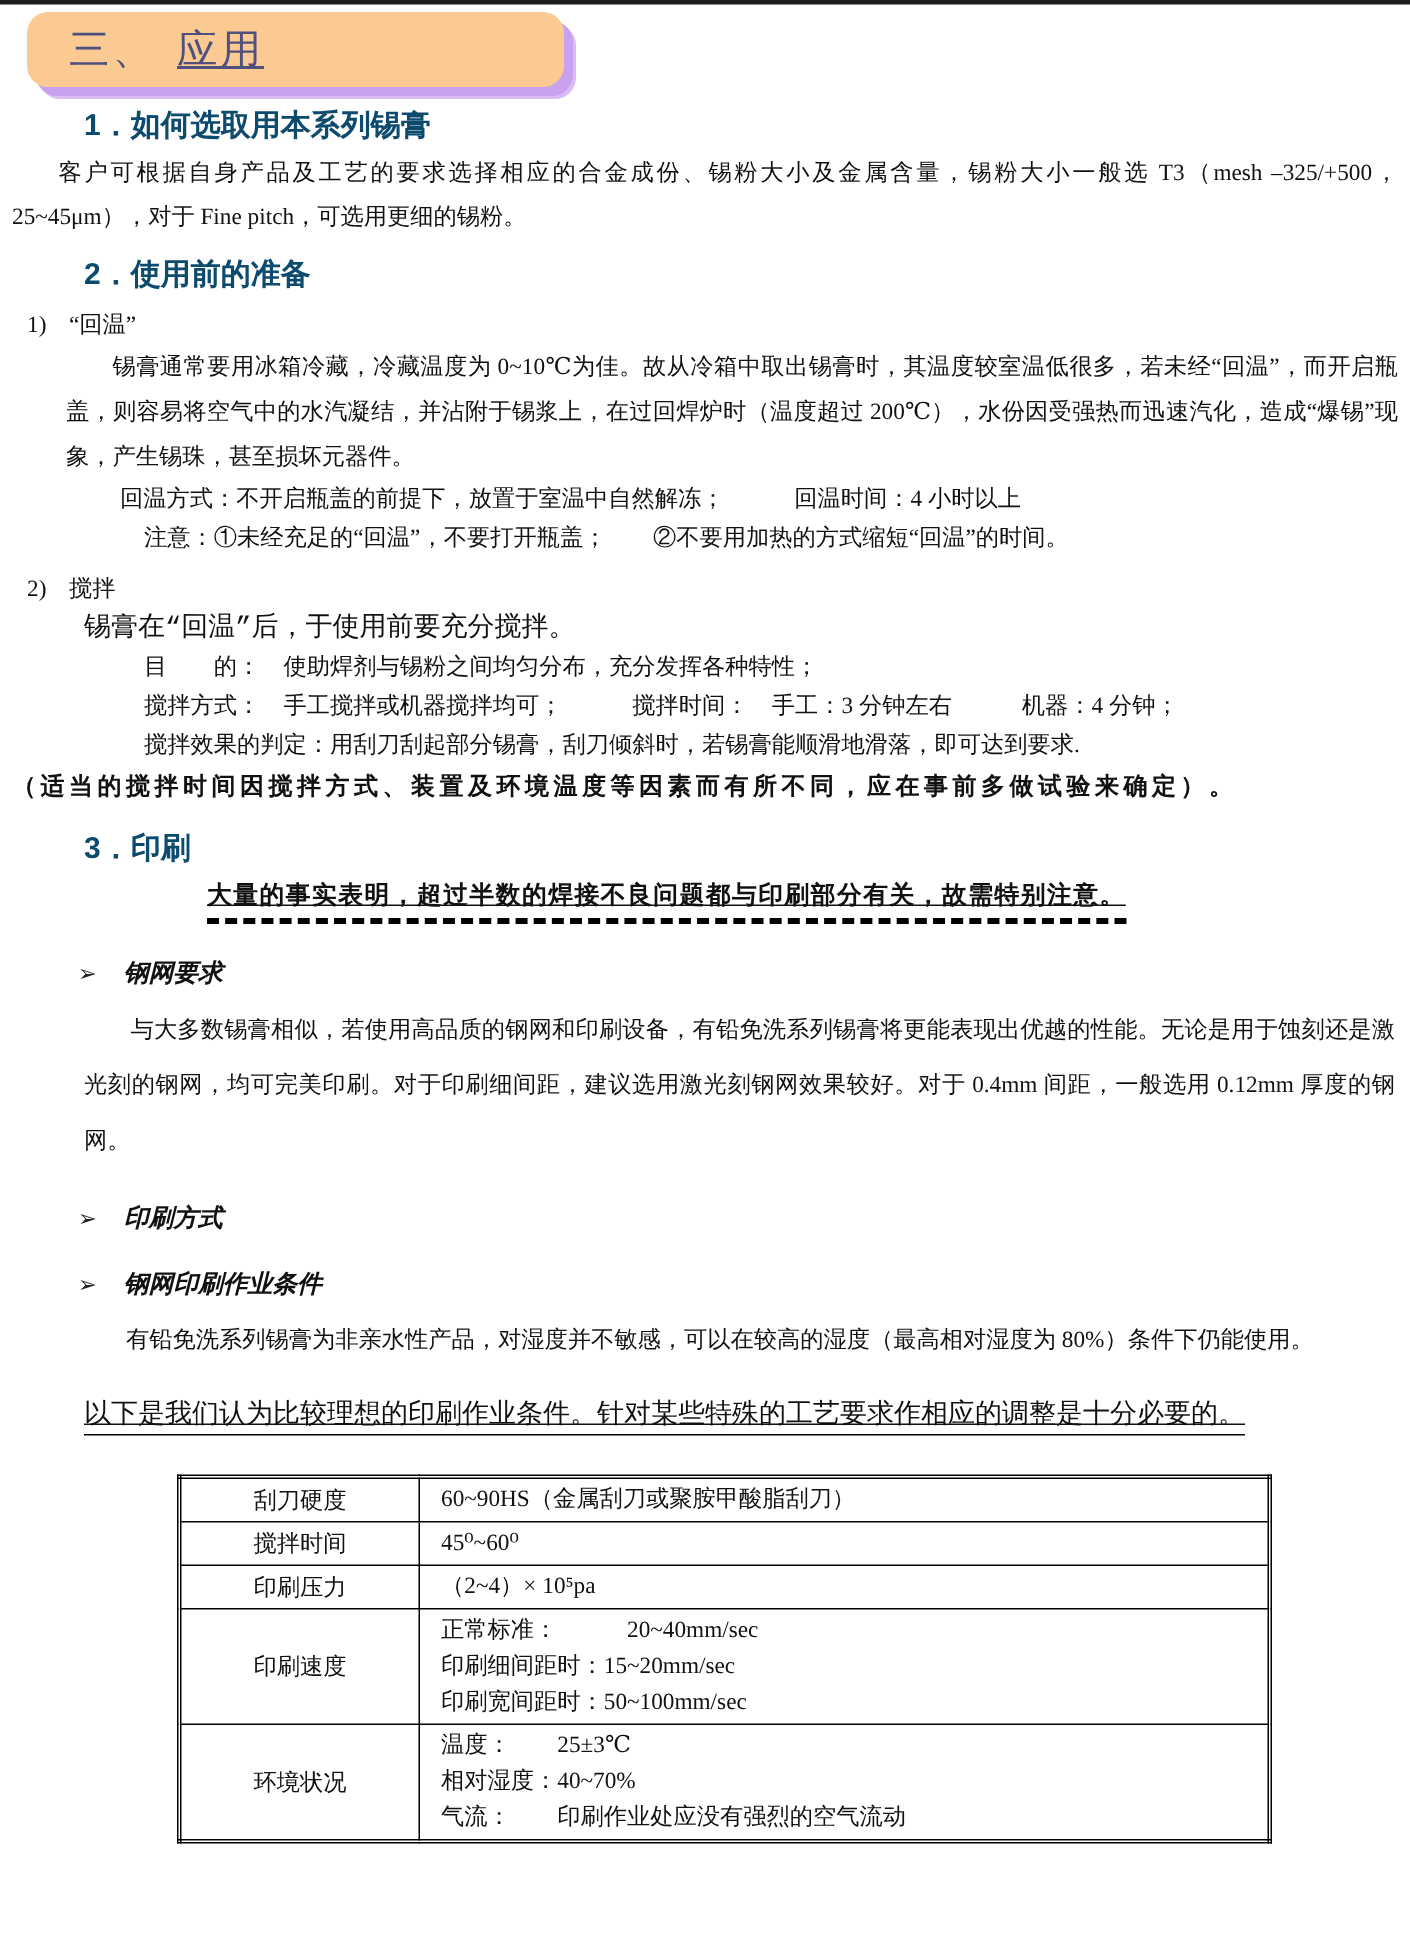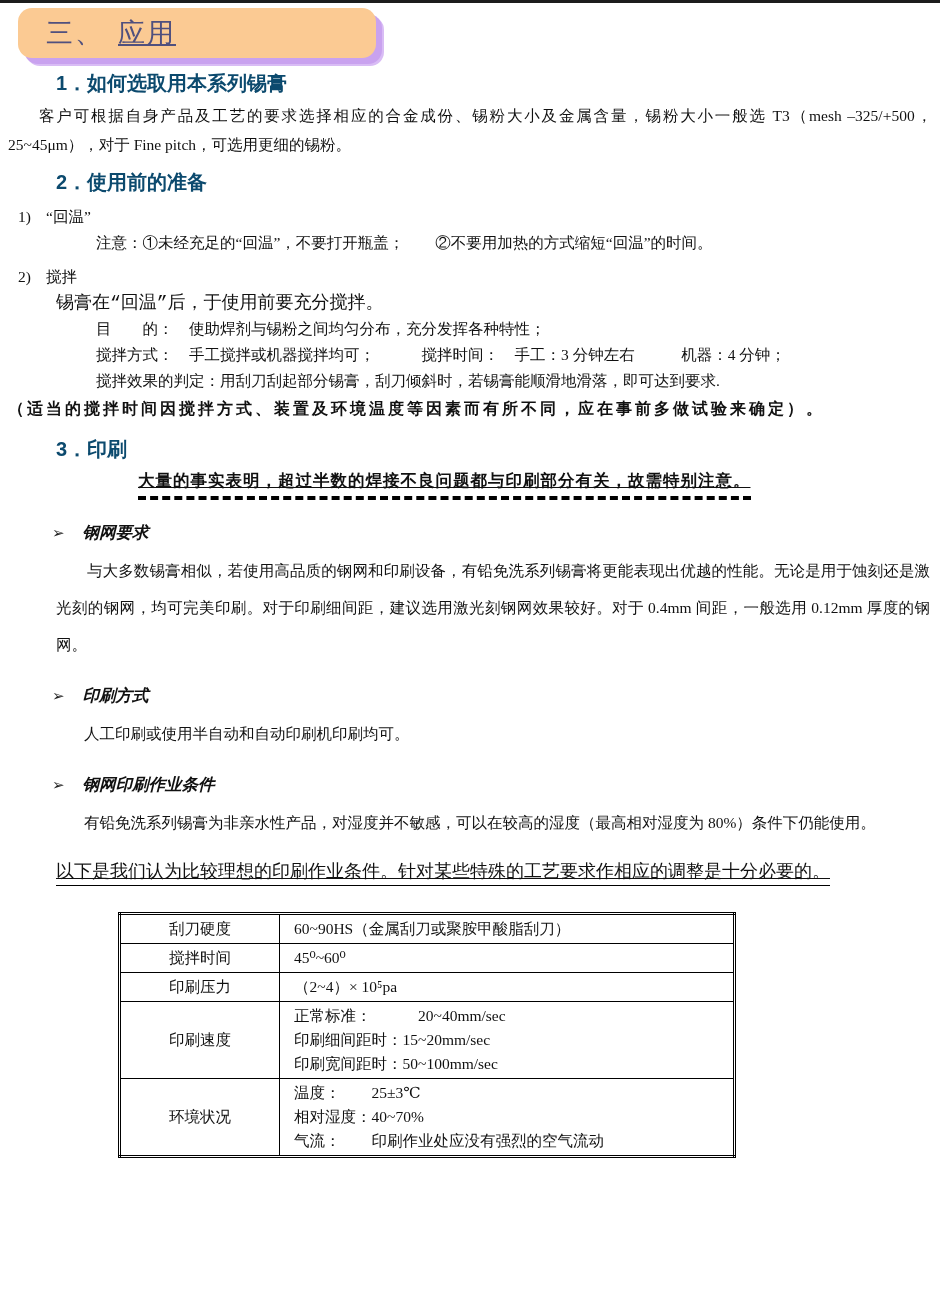--- a/index.html
+++ b/index.html
@@ -88,21 +88,21 @@
   .ideal-note {
     width: fit-content; margin: 18px 12px 0 48px;
     font-size: 18px; line-height: 24px;
     text-decoration: underline;
     border-bottom: 1px solid #000; padding-bottom: 2px;
   }
 
   table.cond-table {
     border-collapse: collapse;
     margin: 26px 0 0 110px;
-    width: 618px;
+    width: 730px;
     border: 3px double #000;
     font-size: 15.5px;
   }
   table.cond-table td { border: 1px solid #000; vertical-align: middle; }
   td.col-label { width: 160px; text-align: center; padding: 2px 4px; }
   td.col-value { padding: 2px 6px 2px 14px; }
   .value-line { line-height: 24px; }
 </style>
 </head>
 <body>
@@ -119,20 +119,22 @@
 
     <h2 class="num-heading h1-m">1．如何选取用本系列锡膏</h2>
     <p class="body-para">客户可根据自身产品及工艺的要求选择相应的合金成份、锡粉大小及金属含量，锡粉大小一般选 T3（mesh –325/+500，25~45μm），对于 Fine pitch，可选用更细的锡粉。</p>
 
     <h2 class="num-heading h2-m">2．使用前的准备</h2>
 
     <div class="olist-row">
       <span class="olist-num">1)</span>
       <span class="olist-title">“回温”</span>
     </div>
+    <p class="indent-para">锡膏通常要用冰箱冷藏，冷藏温度为 0~10℃为佳。故从冷箱中取出锡膏时，其温度较室温低很多，若未经“回温”，而开启瓶盖，则容易将空气中的水汽凝结，并沾附于锡浆上，在过回焊炉时（温度超过 200℃），水份因受强热而迅速汽化，造成“爆锡”现象，产生锡珠，甚至损坏元器件。</p>
+    <div class="detail-line">回温方式：不开启瓶盖的前提下，放置于室温中自然解冻；　　　回温时间：4 小时以上</div>
     <div class="detail-line more">注意：①未经充足的“回温”，不要打开瓶盖；　　②不要用加热的方式缩短“回温”的时间。</div>
 
     <div class="olist-row">
       <span class="olist-num">2)</span>
       <span class="olist-title">搅拌</span>
     </div>
     <div class="plain-line">锡膏在“回温”后，于使用前要充分搅拌。</div>
     <div class="detail-line more">目　　的：　使助焊剂与锡粉之间均匀分布，充分发挥各种特性；</div>
     <div class="detail-line more">搅拌方式：　手工搅拌或机器搅拌均可；　　　搅拌时间：　手工：3 分钟左右　　　机器：4 分钟；</div>
     <div class="detail-line more">搅拌效果的判定：用刮刀刮起部分锡膏，刮刀倾斜时，若锡膏能顺滑地滑落，即可达到要求.</div>
@@ -144,21 +146,20 @@
     <div class="bullet-row">
       <span class="arrow-icon">➢</span>
       <span class="bullet-title">钢网要求</span>
     </div>
     <p class="bullet-para wrap">与大多数锡膏相似，若使用高品质的钢网和印刷设备，有铅免洗系列锡膏将更能表现出优越的性能。无论是用于蚀刻还是激光刻的钢网，均可完美印刷。对于印刷细间距，建议选用激光刻钢网效果较好。对于 0.4mm 间距，一般选用 0.12mm 厚度的钢网。</p>
 
     <div class="bullet-row">
       <span class="arrow-icon">➢</span>
       <span class="bullet-title">印刷方式</span>
     </div>
-    <p class="bullet-para no-indent">人工印刷或使用半自动和自动印刷机印刷均可。</p>
 
     <div class="bullet-row">
       <span class="arrow-icon">➢</span>
       <span class="bullet-title">钢网印刷作业条件</span>
     </div>
     <p class="bullet-para no-indent">有铅免洗系列锡膏为非亲水性产品，对湿度并不敏感，可以在较高的湿度（最高相对湿度为 80%）条件下仍能使用。</p>
 
     <div class="ideal-note">以下是我们认为比较理想的印刷作业条件。针对某些特殊的工艺要求作相应的调整是十分必要的。</div>
 
     <table class="cond-table">

